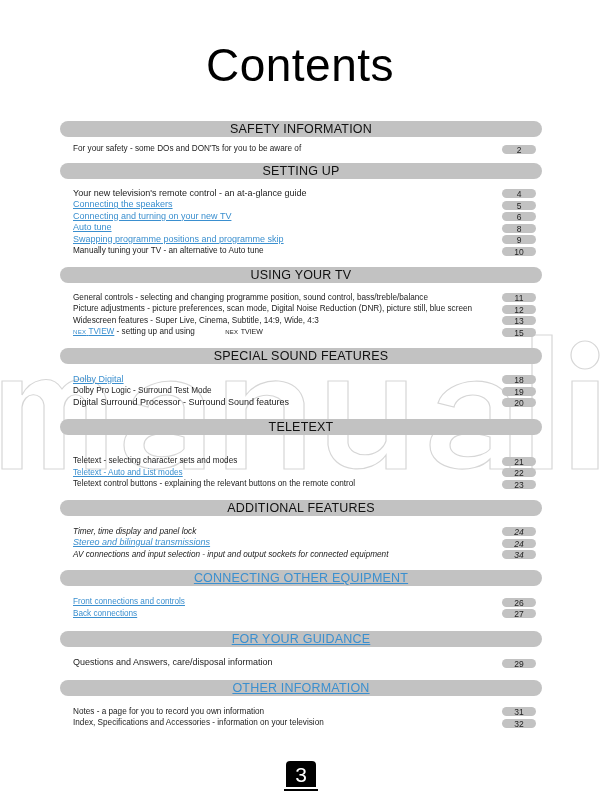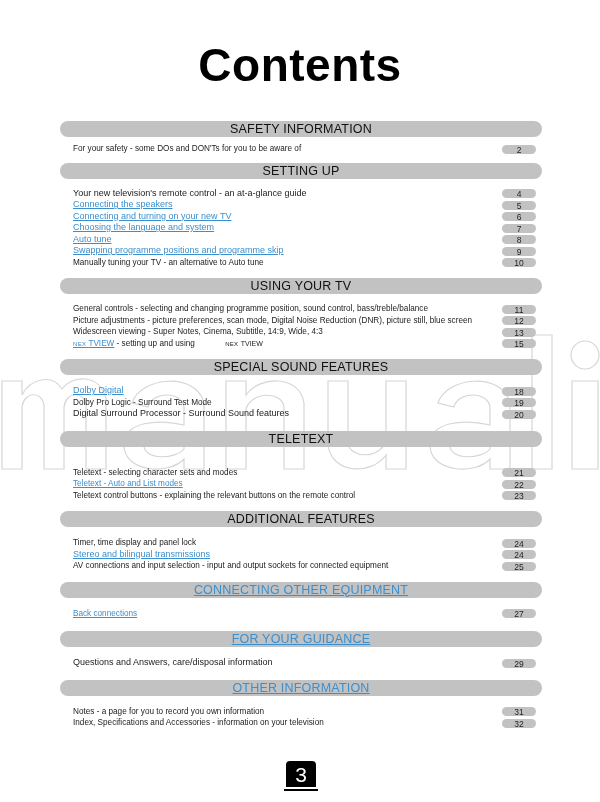--- a/index.html
+++ b/index.html
@@ -1,17 +1,17 @@
 <!DOCTYPE html>
 <html><head>
 <meta charset="utf-8">
 <style>
   html,body{margin:0;padding:0;background:#fff;}
   body{width:600px;height:802px;position:relative;overflow:hidden;font-family:"Liberation Sans",sans-serif;color:#111;}
-  .title{position:absolute;top:38px;left:0;width:600px;text-align:center;font-size:46px;font-weight:bold;color:#000;letter-spacing:0.5px;}
+  .title{position:absolute;top:38px;left:0;width:600px;text-align:center;font-size:46px;font-weight:normal;color:#000;letter-spacing:0.5px;}
   .toc{position:absolute;top:121px;left:60px;width:482px;}
   .section{margin-bottom:0;}
   .sec-header{height:16px;background:#c2c2c2;border-radius:8px;text-align:center;font-size:12.5px;line-height:17px;color:#111;letter-spacing:0.2px;}
   .sec-header.link{color:#3a8fcf;text-decoration:underline;}
   .entries{padding:8px 0 8px 0;}
   .entry{position:relative;height:11.5px;font-size:8.2px;line-height:11.5px;padding-left:13px;}
   .entry.big{font-size:9px;}
   .entry .label{white-space:nowrap;color:#222;}
   .entry .label.link{color:#3a8fcf;text-decoration:underline;margin-top:7px;}
   .pill{position:absolute;right:6px;top:1.5px;width:34px;height:9px;background:#c2c2c2;border-radius:5px;font-size:8.5px;line-height:10px;text-align:center;color:#222;}
@@ -54,33 +54,32 @@
       <div class="entry"><span class="label">For your safety - some DOs and DON'Ts for you to be aware of</span><span class="pill">2</span></div>
     </div>
   </div>
 
   <div class="section">
     <div class="sec-header">SETTING UP</div>
     <div class="entries" style="padding:9px 0 10px 0;">
       <div class="entry big"><span class="label">Your new television's remote control - an at-a-glance guide</span><span class="pill">4</span></div>
       <div class="entry big"><span class="label link">Connecting the speakers</span><span class="pill">5</span></div>
       <div class="entry big"><span class="label link">Connecting and turning on your new TV</span><span class="pill">6</span></div>
-      <div class="entry big"><span class="label link">Choosing the language and system</span><span class="pill">7</span></div>
       <div class="entry big"><span class="label link">Auto tune</span><span class="pill">8</span></div>
       <div class="entry big"><span class="label link">Swapping programme positions and programme skip</span><span class="pill">9</span></div>
       <div class="entry"><span class="label">Manually tuning your TV - an alternative to Auto tune</span><span class="pill">10</span></div>
     </div>
   </div>
 
   <div class="section">
     <div class="sec-header">USING YOUR TV</div>
     <div class="entries" style="padding:9px 0 10px 0;">
       <div class="entry"><span class="label">General controls - selecting and changing programme position, sound control, bass/treble/balance</span><span class="pill">11</span></div>
       <div class="entry"><span class="label">Picture adjustments - picture preferences, scan mode, Digital Noise Reduction (DNR), picture still, blue screen</span><span class="pill">12</span></div>
-      <div class="entry"><span class="label">Widescreen viewing - Super Notes, Cinema, Subtitle, 14:9, Wide, 4:3</span><span class="pill">13</span></div>
+      <div class="entry"><span class="label">Widescreen features - Super Live, Cinema, Subtitle, 14:9, Wide, 4:3</span><span class="pill">13</span></div>
       <div class="entry">
         <span class="label link"><span class="nex">NEX</span> <span>TVIEW</span></span><span class="label"> - setting up and using</span>
         <span class="label" style="margin-left:28px;"><span class="nex">NEX</span> <span class="tv-small">TVIEW</span></span>
         <span class="pill">15</span>
       </div>
     </div>
   </div>
 
   <div class="section">
     <div class="sec-header">SPECIAL SOUND FEATURES</div>
@@ -95,30 +94,31 @@
     <div class="sec-header">TELETEXT</div>
     <div class="entries" style="padding:20px 0 10px 0;">
       <div class="entry"><span class="label">Teletext - selecting character sets and modes</span><span class="pill">21</span></div>
       <div class="entry"><span class="label link">Teletext - Auto and List modes</span><span class="pill">22</span></div>
       <div class="entry"><span class="label">Teletext control buttons - explaining the relevant buttons on the remote control</span><span class="pill">23</span></div>
     </div>
   </div>
 
   <div class="section">
     <div class="sec-header">ADDITIONAL FEATURES</div>
-    <div class="entries" style="padding:10px 0 10px 0;">
+    <div class="entries" style="padding:10px 0 10px 0;font-style:italic;">
       <div class="entry"><span class="label">Timer, time display and panel lock</span><span class="pill">24</span></div>
       <div class="entry big"><span class="label link">Stereo and bilingual transmissions</span><span class="pill">24</span></div>
-      <div class="entry"><span class="label">AV connections and input selection - input and output sockets for connected equipment</span><span class="pill">25</span></div>
+      <div class="entry"><span class="label">AV connections and input selection - input and output sockets for connected equipment</span><span class="pill">34</span></div>
     </div>
   </div>
 
   <div class="section">
     <div class="sec-header link">CONNECTING OTHER EQUIPMENT</div>
     <div class="entries" style="padding:10px 0 12px 0;">
+      <div class="entry"><span class="label link">Front connections and controls</span><span class="pill">26</span></div>
       <div class="entry"><span class="label link">Back connections</span><span class="pill">27</span></div>
     </div>
   </div>
 
   <div class="section">
     <div class="sec-header link">FOR YOUR GUIDANCE</div>
     <div class="entries" style="padding:10px 0 11px 0;">
       <div class="entry big"><span class="label">Questions and Answers, care/disposal information</span><span class="pill">29</span></div>
     </div>
   </div>

